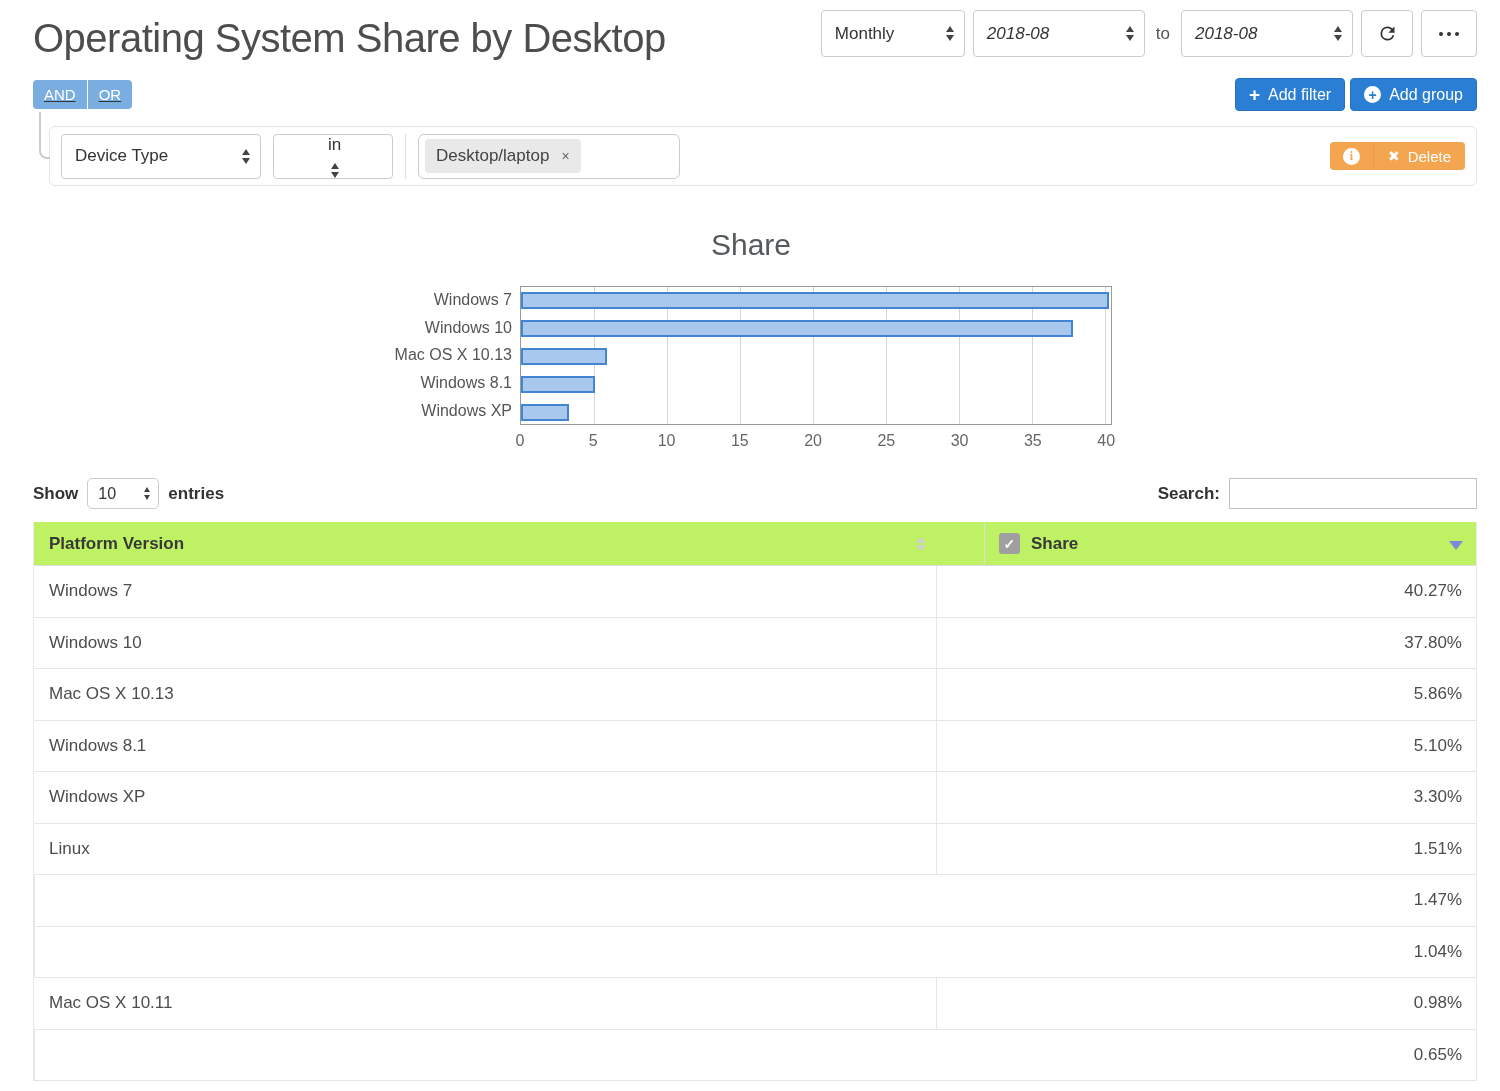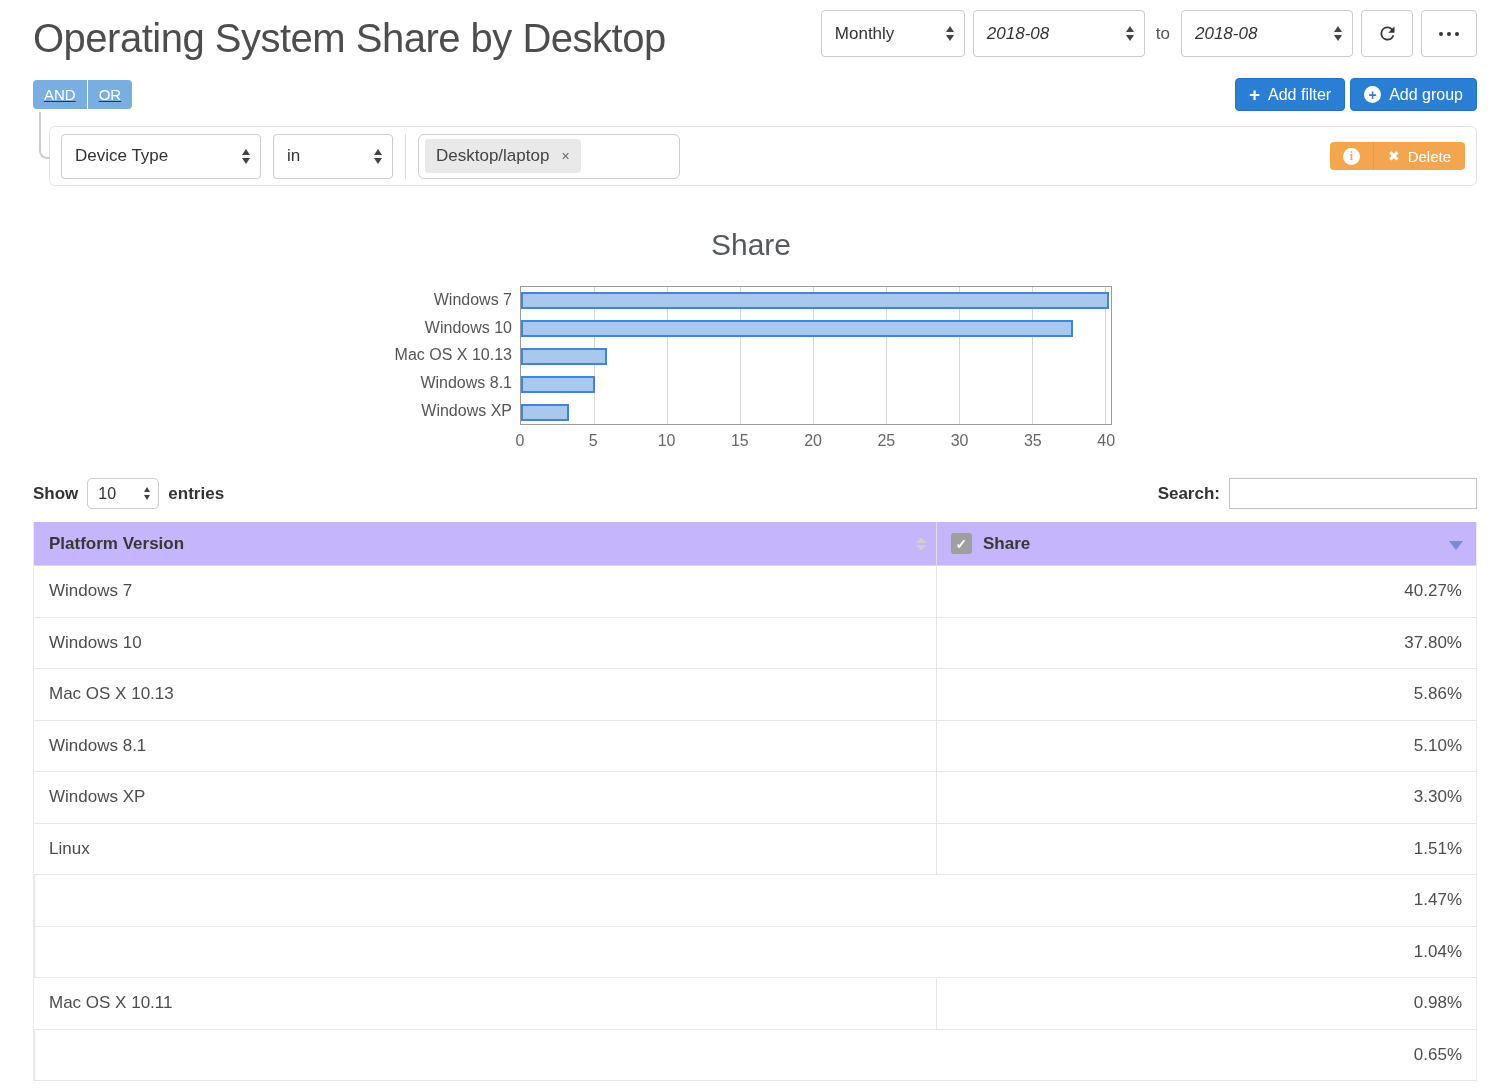--- a/index.html
+++ b/index.html
@@ -58,21 +58,21 @@
   .filter-wrap { position:relative; margin-top:15px; }
   .connector {
     position:absolute; left:6px; top:-14px; width:11px; height:47px;
     border-left:2px solid #ccc; border-bottom:2px solid #ccc; border-bottom-left-radius:8px;
   }
   .filter-panel {
     margin-left:16px; height:60px; border:1px solid #e3e3e3; border-radius:6px;
     padding:7px 11px; display:flex; align-items:center; gap:12px; background:#fff;
   }
   .sel.w-field { width:200px; height:45px; }
-  .sel.w-op { width:120px; height:45px; }
+  .sel.w-op { width:120px; height:45px;flex-direction:column; }
   .vdiv { width:1px; height:45px; background:#ddd; }
   .tagbox {
     width:262px; height:45px; border:1px solid #ccc; border-radius:6px;
     display:flex; align-items:center; padding:0 6px; cursor:text;
   }
   .tag {
     background:#e9e9e9; border-radius:4px; font-size:17px; color:#444;
     padding:7px 11px; display:flex; align-items:center; gap:12px; white-space:nowrap;
   }
   .tag .x { color:#666; font-size:14px; cursor:pointer; }
@@ -106,21 +106,21 @@
   .tcontrols { display:flex; justify-content:space-between; align-items:center; margin-top:24px; }
   .show-group, .search-group { display:flex; align-items:center; gap:9px; font-size:17px; font-weight:bold; color:#333; }
   .sel.w-show { width:72px; height:31px; border-radius:5px; font-size:16px; font-weight:normal; padding:0 8px 0 10px; }
   .search-input {
     width:248px; height:31px; border:1px solid #c3c3c3; padding:0 8px; font-size:16px;
     font-family:inherit; border-radius:0; outline:none;
   }
 
   
   .dtable { margin-top:13px; border-left:1px solid #eaeaea; border-right:1px solid #eaeaea; }
-  .thead { display:flex; background:#c4b5fd; height:44px; border-bottom:1px solid #dcdcdc; }
+  .thead { display:flex; background:#bef264; height:44px; border-bottom:1px solid #dcdcdc;gap:48px; }
   .th { display:flex; align-items:center; font-size:17px; font-weight:bold; color:#383838; cursor:pointer; }
   .th-platform { flex:0 0 62.55%; padding:0 10px 0 15px; justify-content:space-between; }
   .sort-stack { display:flex; flex-direction:column; gap:2px; align-items:center; }
   .sort-stack .u { width:0; height:0; border-left:5px solid transparent; border-right:5px solid transparent; border-bottom:6px solid #cfcfcf; }
   .sort-stack .d { width:0; height:0; border-left:5px solid transparent; border-right:5px solid transparent; border-top:6px solid #cfcfcf; }
   .th-share { flex:1; border-left:1px solid #ddd; padding:0 14px 0 14px; gap:11px; position:relative; }
   .cb {
     width:21px; height:21px; background:#9f9f9f; border-radius:3px; color:#fff;
     font-size:14px; font-weight:bold; display:flex; align-items:center; justify-content:center; cursor:pointer;
   }

